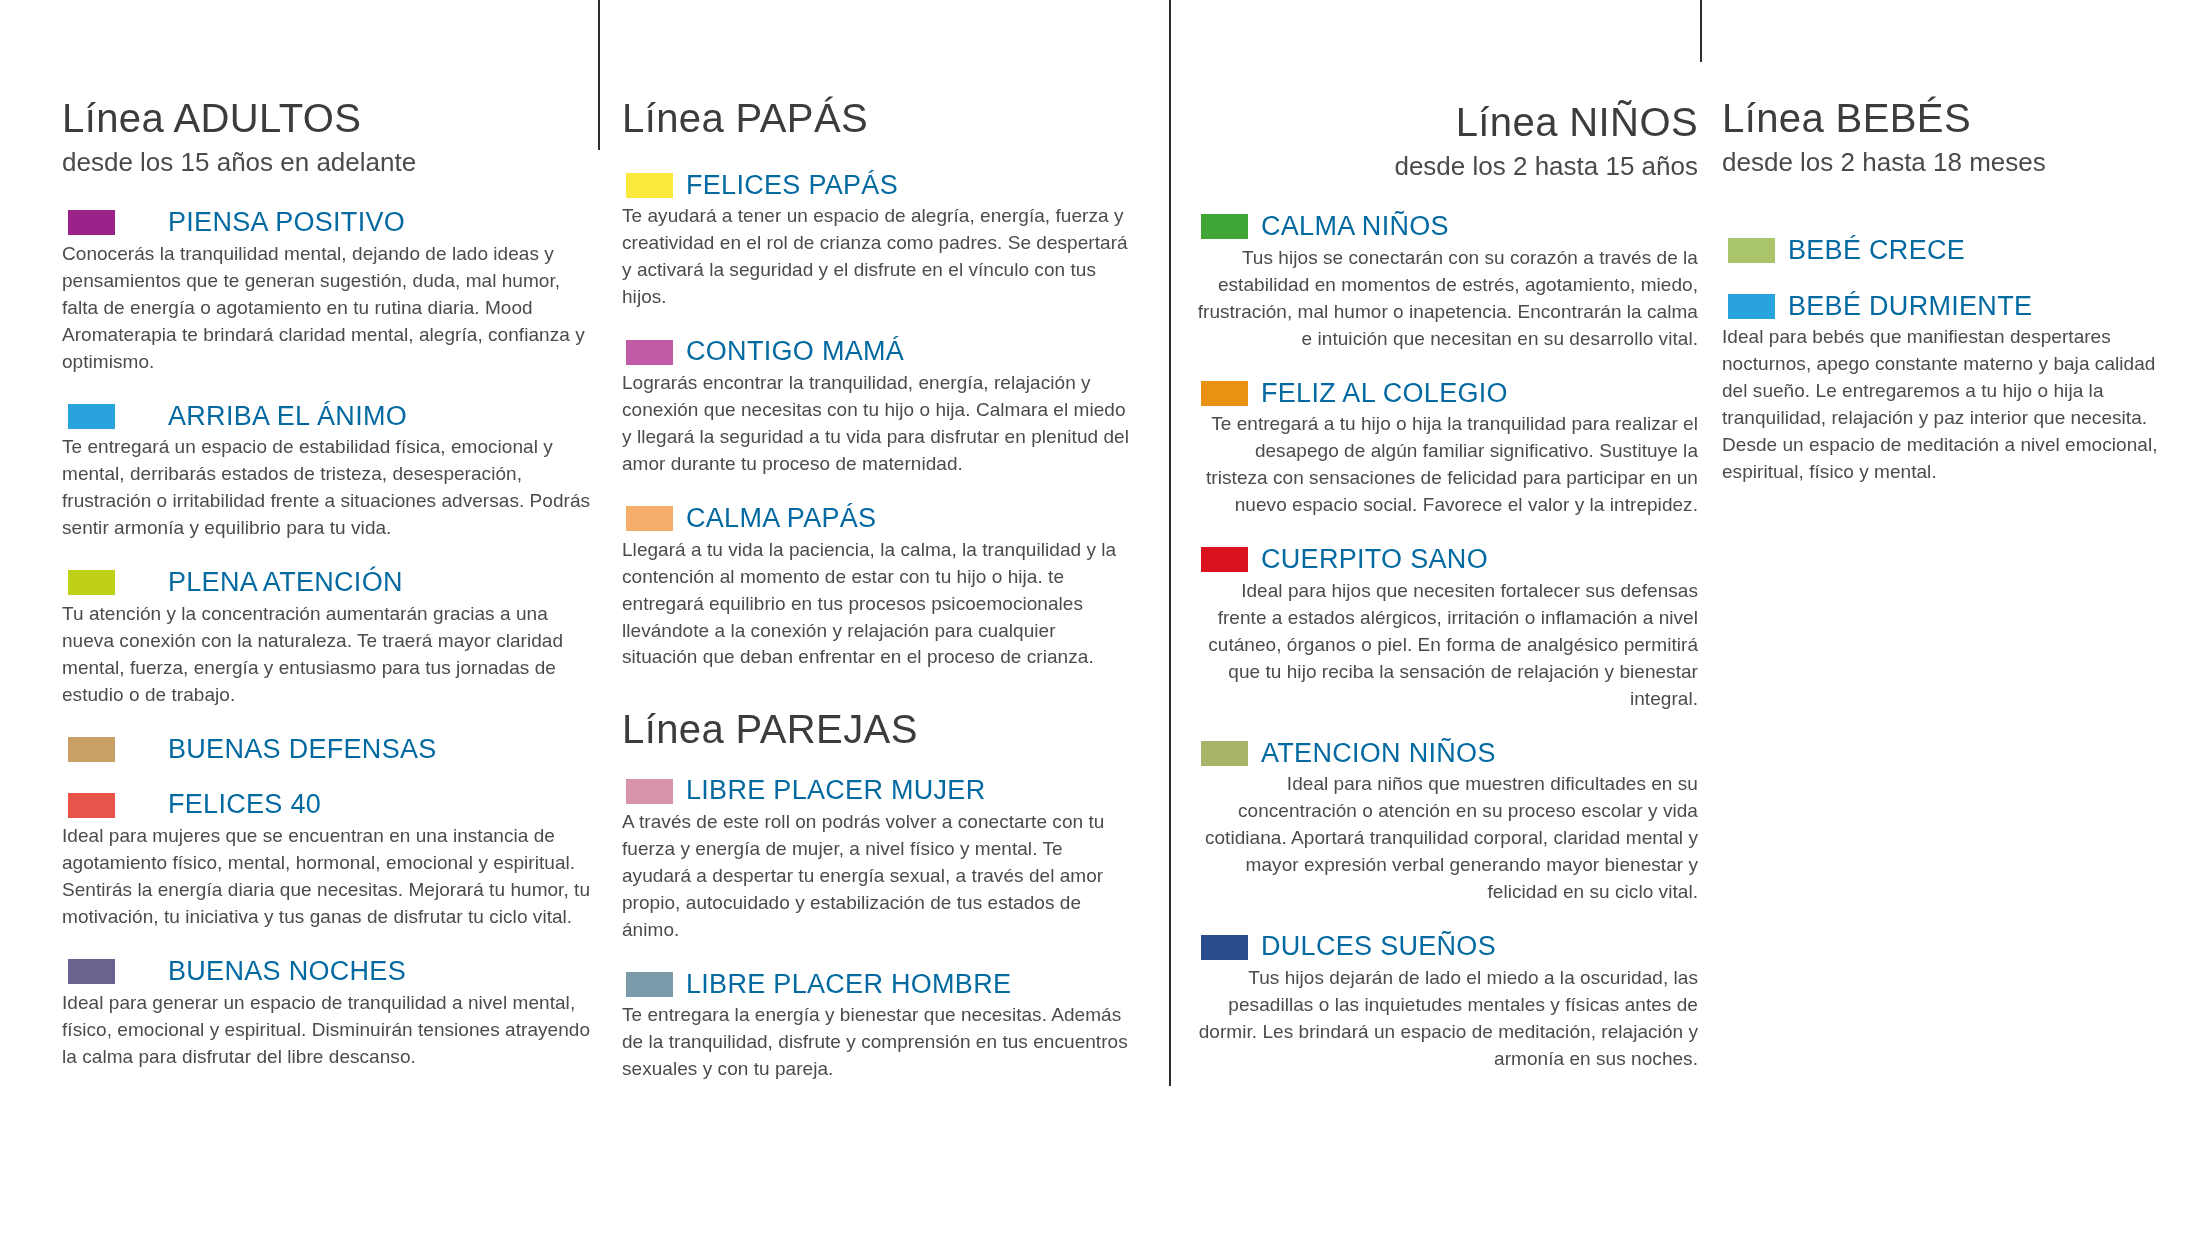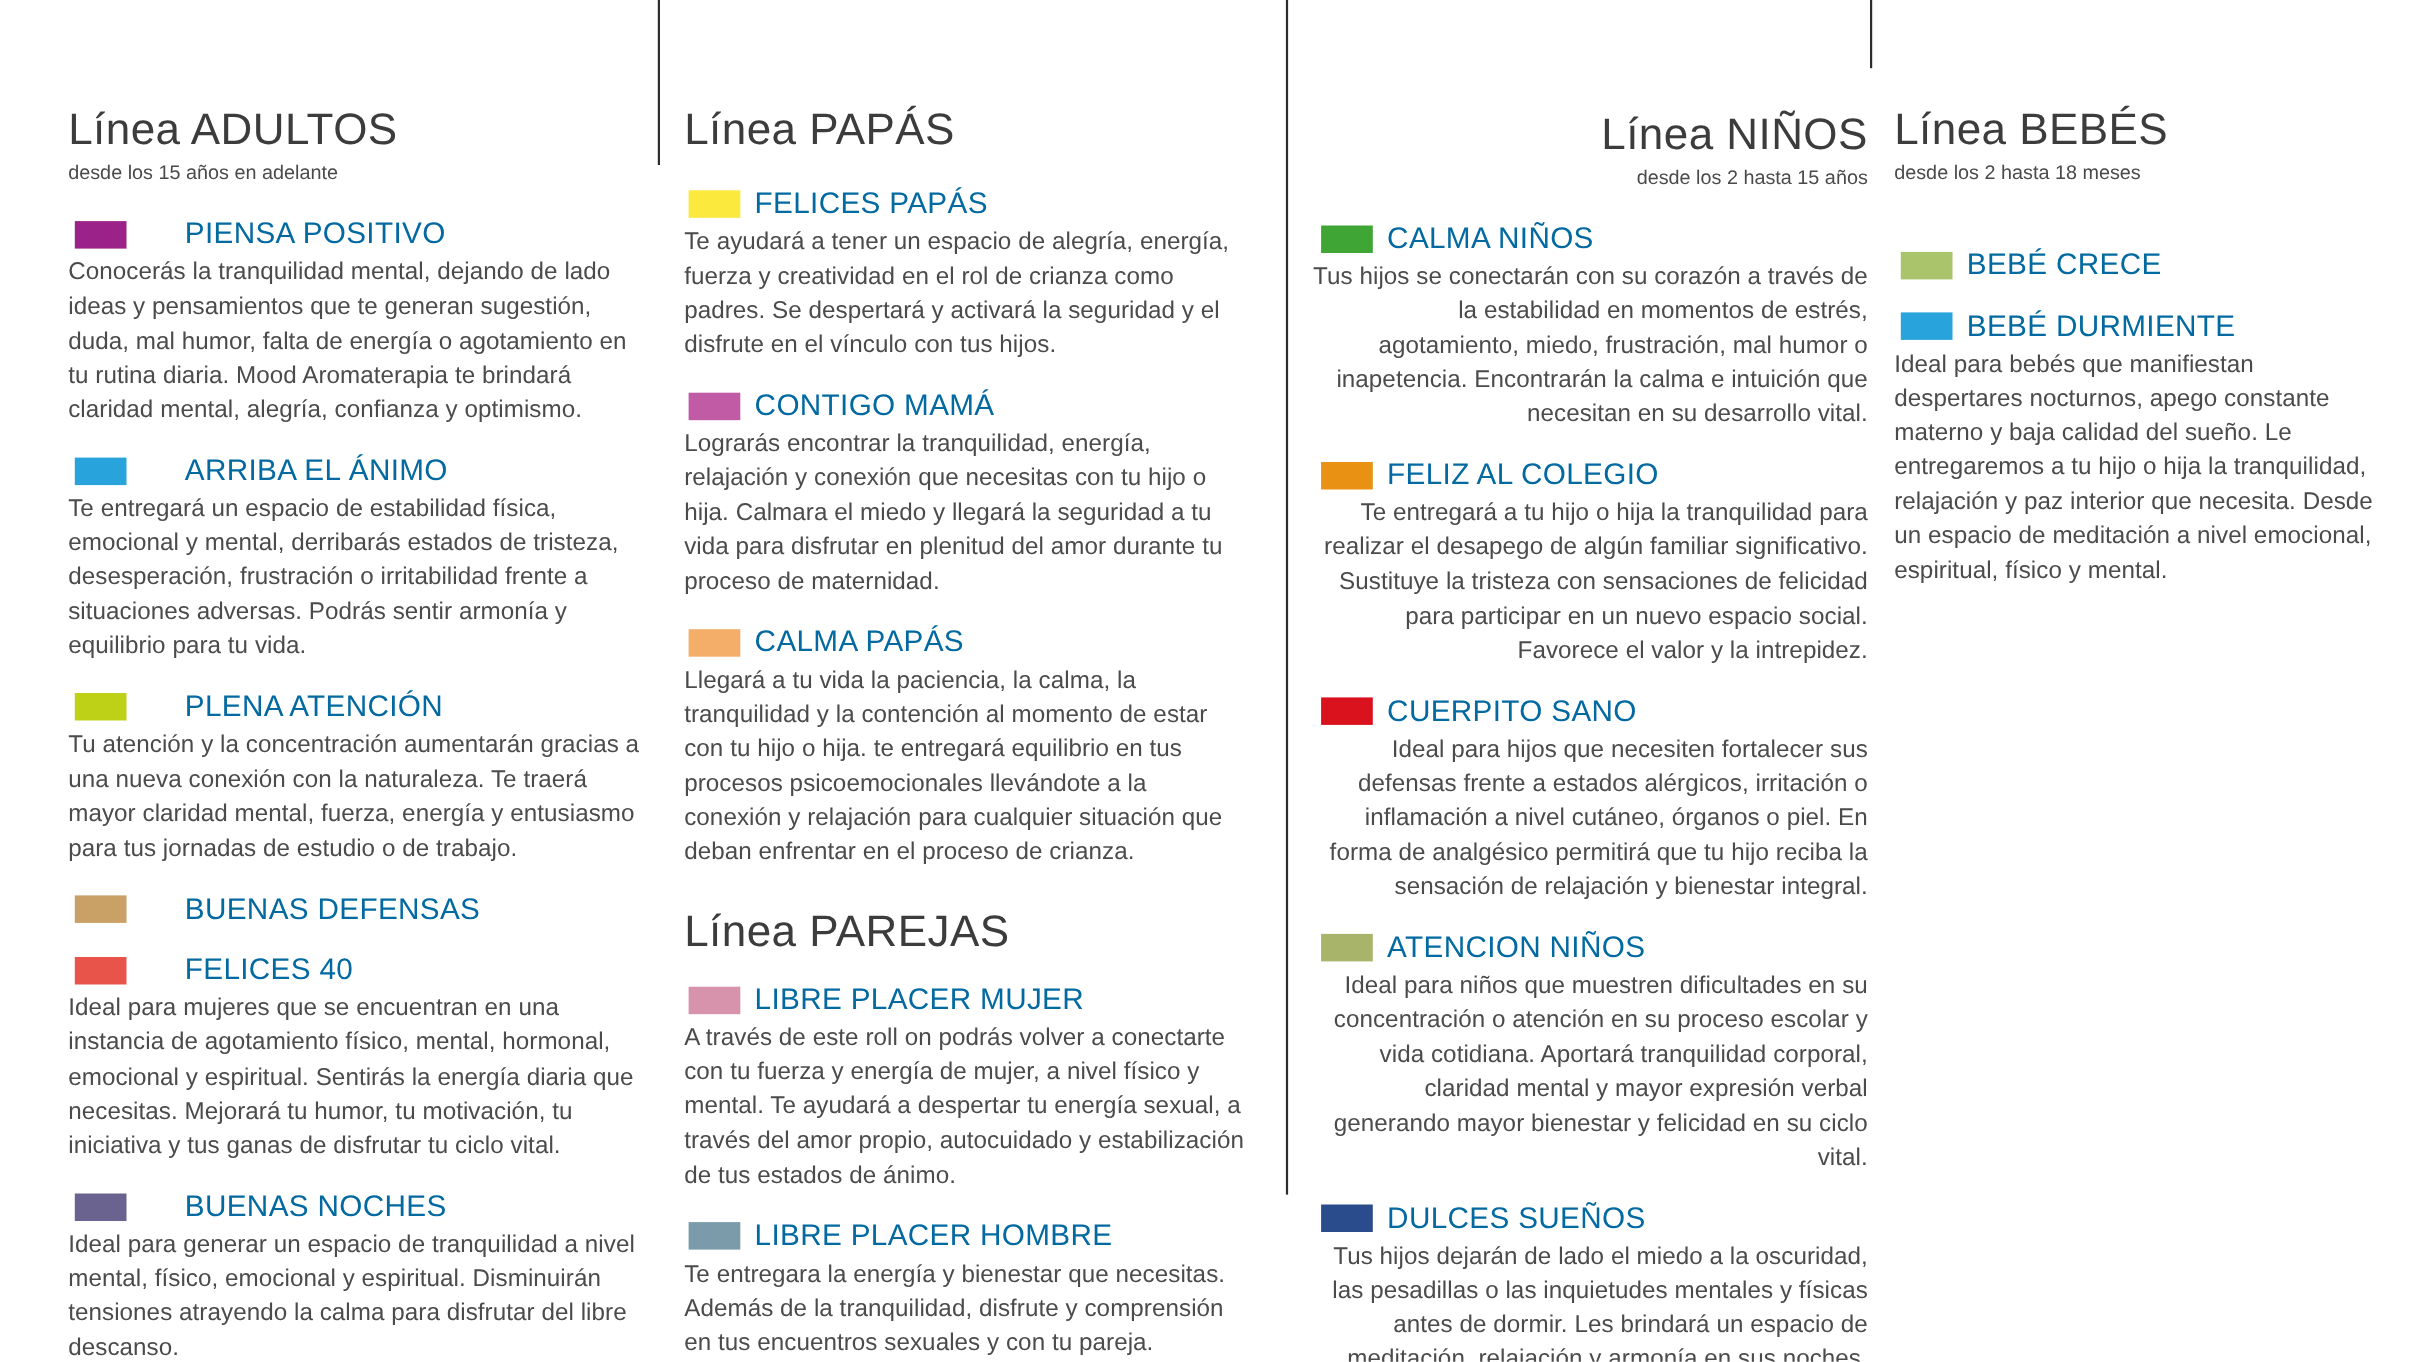--- a/index.html
+++ b/index.html
@@ -27,21 +27,21 @@
   .line-title{
     font-size:40px;
     font-weight:400;
     letter-spacing:0.4px;
     color:#3c3c3c;
     margin:0 0 6px 0;
     line-height:1.12;
     white-space:nowrap;
   }
   .line-sub{
-    font-size:18px;
+    font-size:26px;
     font-weight:400;
     color:#4a4a4a;
     margin:0 0 30px 0;
     line-height:1.2;
   }
 
   .item{margin:0 0 26px 0;}
   .item-head{
     display:flex;
     align-items:center;
@@ -56,21 +56,21 @@
   }
   .item-name{
     font-size:27px;
     font-weight:400;
     letter-spacing:0.3px;
     color:#0369a1;
     line-height:1.1;
     white-space:nowrap;
   }
   .item-desc{
-    font-size:22px;
+    font-size:19px;
     line-height:1.42;
     color:#4b4b4b;
     margin:0;
     letter-spacing:0.05px;
   }
   
   #col1 .item-head{margin-left:6px;gap:40px;}
   #col2 .item-head{margin-left:4px;}
   #col3 .item-head{margin-left:8px;}
   #col4 .item-head{margin-left:6px;}

